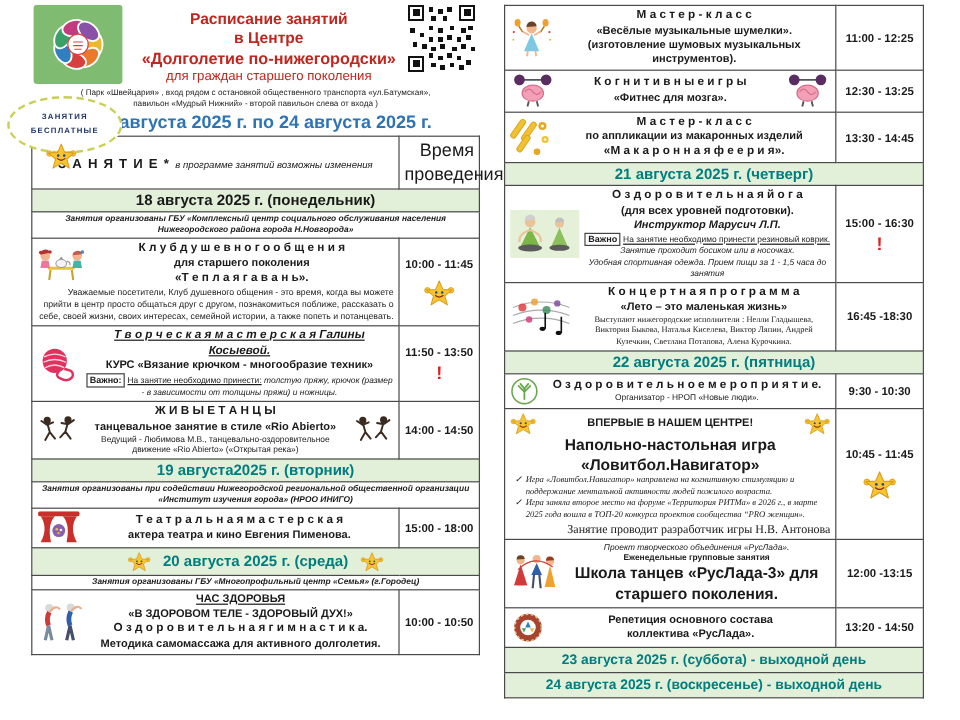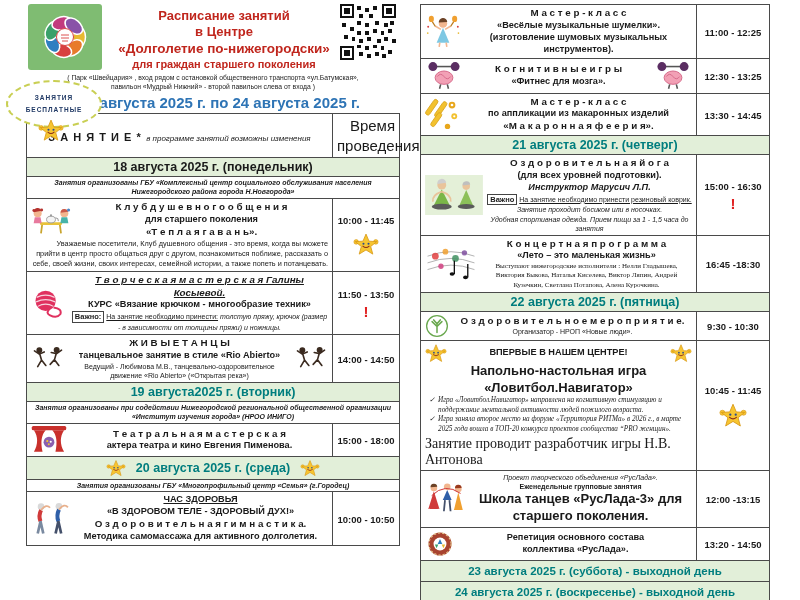--- a/index.html
+++ b/index.html
@@ -7,21 +7,21 @@
   .col{position:absolute;top:4px}
   .col-left{left:26px;width:374px}
   .col-right{left:420px;width:350px}
 
   
   .hdr{display:grid;grid-template-columns:82px 1fr 60px;align-items:flex-start;column-gap:4px}
   .logo-box{width:78px;height:66px}
   .titles{text-align:center;padding-top:4px}
   .t-red{color:#c0261d;font-weight:bold;font-size:13px;line-height:1.25}
   .t-red3{font-size:13.5px}
-  .t-sub{color:#c0261d;font-weight:bold;font-size:11px;line-height:1.3}
+  .t-sub{color:#c0261d;font-weight:normal;font-size:11px;line-height:1.3}
   .addr{font-size:6.8px;color:#222;text-align:center;line-height:1.35;margin-top:1px}
   .range{color:#2e74b5;font-weight:bold;font-size:15px;text-align:center;margin:3px 0 2px}
   .badge{position:absolute;left:-20px;top:76px;width:92px;height:44px;border:2px dashed #c9cf53;border-radius:50%;display:flex;flex-direction:column;align-items:center;justify-content:center;background:#fff;z-index:3}
   .badge div{color:#1f3864;font-weight:bold;font-size:6.5px;letter-spacing:1px;line-height:1.8}
   .badge-star{position:absolute;left:12px;top:114px;z-index:4}
 
   
   table{width:100%;border-collapse:collapse;table-layout:fixed}
   td{border:1px solid #4a4a4a;padding:2px 4px;vertical-align:middle}
   .time-col{width:58px}
@@ -541,21 +541,21 @@
         </div>
         <div class="t-b2" style="text-align:center">Напольно-настольная игра «Ловитбол.Навигатор»</div>
         <div class="check-line serif i">
           <span>✓</span>
           <span>Игра «Ловитбол.Навигатор» направлена на когнитивную стимуляцию и поддержание ментальной активности людей пожилого возраста.</span>
         </div>
         <div class="check-line serif i">
           <span>✓</span>
           <span>Игра заняла второе место на форуме «Территория РИТМа» в 2026 г., в марте 2025 года вошла в ТОП-20 конкурса проектов сообщества “PRO женщин».</span>
         </div>
-        <div class="serif" style="font-size:14px;text-align:left;margin-top:2px">Занятие проводит разработчик игры  Н.В. Антонова</div>
+        <div class="serif" style="font-size:10px;text-align:right;margin-top:2px">Занятие проводит разработчик игры  Н.В. Антонова</div>
       </td>
       <td class="time time-col">
         <div class="tcell">
           <div>10:45 - 11:45</div>
           <svg width="28" height="26" viewBox="0 0 24 23">
                 <use href="#i-star"></use>
               </svg>
         </div>
       </td>
     </tr>

